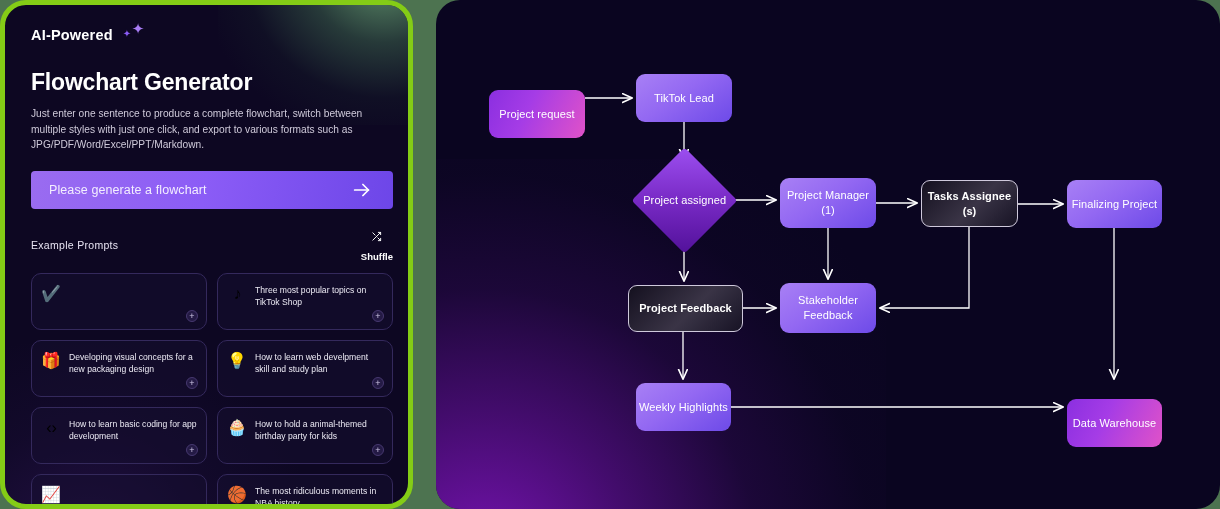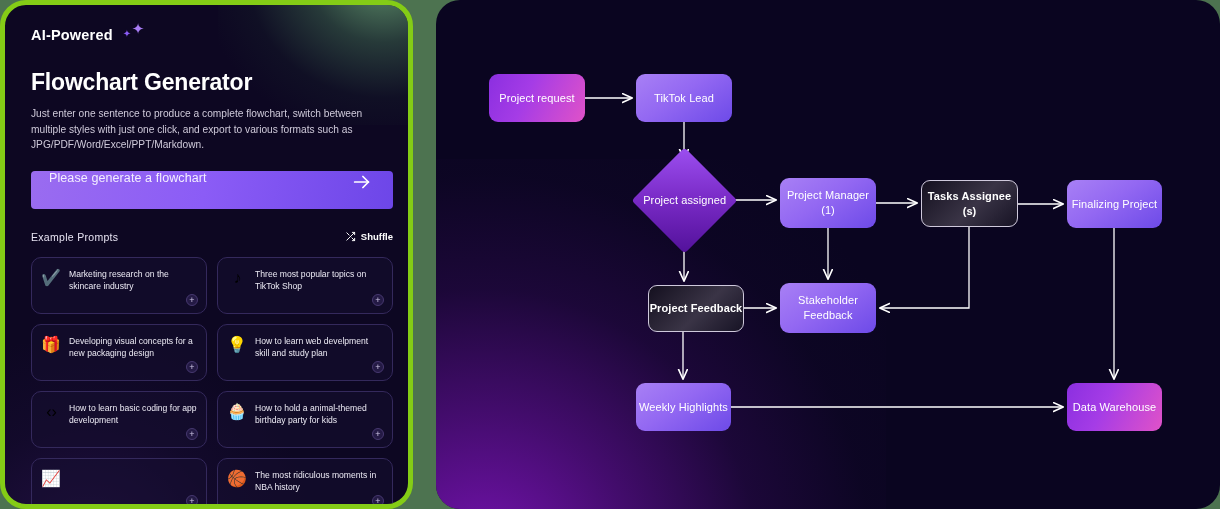--- a/index.html
+++ b/index.html
@@ -61,37 +61,37 @@
     max-width: 365px;
   }
 
   
   #generate-bar {
     position: relative;
     margin-top: 18px;
     width: 362px; height: 38px;
     border-radius: 4px;
     background: linear-gradient(100deg, #9a6cf0 0%, #8b5cf6 48%, #6d46e8 100%);
-    display: flex; align-items: flex-start;
+    display: flex; align-items: center;
     padding: 0 20px 0 18px;
     cursor: pointer;
   }
   #generate-bar-label {
     flex: 1; font-size: 12.5px; color: #f3eeff; letter-spacing: 0.1px;
   }
   #generate-arrow { width: 22px; height: 22px; }
 
   
   #prompts-header {
     margin-top: 19px;
     display: flex; align-items: center; justify-content: space-between;
     width: 362px;
   }
   #prompts-title { font-size: 10.5px; color: #e7e3f2; letter-spacing: 0.3px; }
-  #shuffle-btn { display: flex; align-items: center; gap: 5px; cursor: pointer; }
+  #shuffle-btn { display: flex; align-items: center; gap: 5px; cursor: pointer; flex-direction: column; }
   #shuffle-label { font-size: 9.5px; font-weight: bold; color: #ffffff; }
 
   
   #cards-grid {
     margin-top: 11px;
     width: 362px;
     display: grid;
     grid-template-columns: 1fr 1fr;
     gap: 10px 10px;
   }
@@ -151,21 +151,21 @@
     position: absolute;
     border-radius: 9px;
     display: flex; align-items: center; justify-content: center;
     text-align: center;
     color: #ffffff;
     font-size: 11px;
     line-height: 1.32;
     letter-spacing: 0.1px;
     cursor: pointer;
   }
-  .node.grad-pink  { background: linear-gradient(115deg, #8b2fe0 0%, #a53ce6 40%, #e052c8 100%); }
+  .node.grad-pink  { background: linear-gradient(115deg, #8b2fe0 0%, #a53ce6 40%, #e052c8 100%); margin-top: 16px; }
   .node.grad-violet{ background: linear-gradient(145deg, #a880f5 0%, #9368f2 45%, #6d4ae8 100%); }
   .node.dark {
     background: linear-gradient(135deg, #14101f 0%, #3a3446 55%, #171325 100%);
     border: 1px solid #cfc9dc;
     font-weight: bold;
   }
   .node.diamond {
     border-radius: 4px;
     background: linear-gradient(135deg, #9c4ff0 0%, #7a2bc7 48%, #52119a 100%);
     transform: rotate(45deg);
@@ -222,21 +222,20 @@
             </svg>
           </span>
           <span id="shuffle-label">Shuffle</span>
         </span>
       </div>
 
       <div id="cards-grid">
 
         <div class="prompt-card">
           <span class="card-icon">✔️</span>
-          <span class="card-text">Marketing research on the skincare industry</span>
           <span class="card-plus">+</span>
         </div>
 
         <div class="prompt-card">
           <span class="card-icon">♪</span>
           <span class="card-text">Three most popular topics on TikTok Shop</span>
           <span class="card-plus">+</span>
         </div>
 
         <div class="prompt-card">
@@ -317,21 +316,21 @@
       <div class="node grad-violet" style="left:344px; top:178px; width:96px; height:50px;">
           <span>Project Manager (1)</span>
         </div>
       <div class="node dark" style="left:485px; top:180px; width:97px; height:47px;">
           <span>Tasks Assignee (s)</span>
         </div>
       <div class="node grad-violet" style="left:631px; top:180px; width:95px; height:48px;">
           <span>Finalizing Project</span>
         </div>
 
-      <div class="node dark" style="left:212px; top:285px; width:96px; height:47px;">
+      <div class="node dark" style="left:192px; top:285px; width:115px; height:47px;">
           <span>Project Feedback</span>
         </div>
       <div class="node grad-violet" style="left:344px; top:283px; width:96px; height:50px;">
           <span>Stakeholder Feedback</span>
         </div>
 
       <div class="node grad-violet" style="left:200px; top:383px; width:95px; height:48px;">
           <span>Weekly Highlights</span>
         </div>
       <div class="node grad-pink" style="left:631px; top:383px; width:95px; height:48px;">

